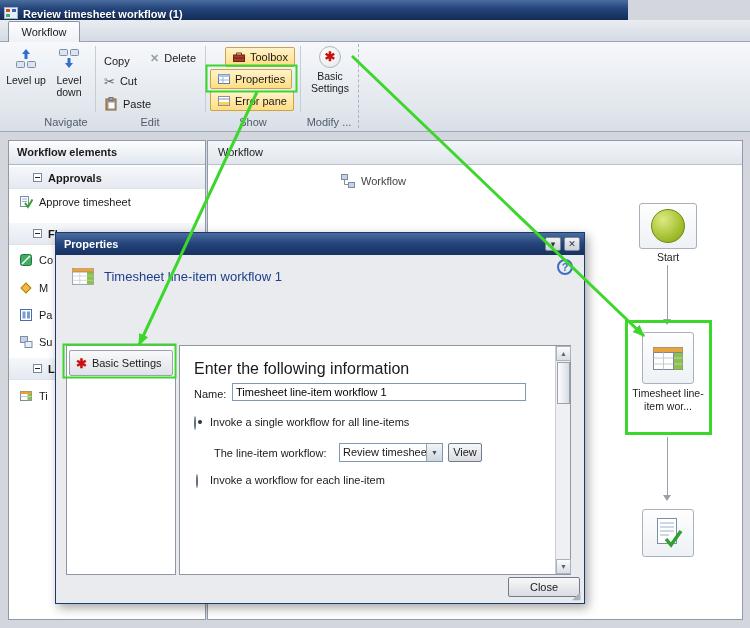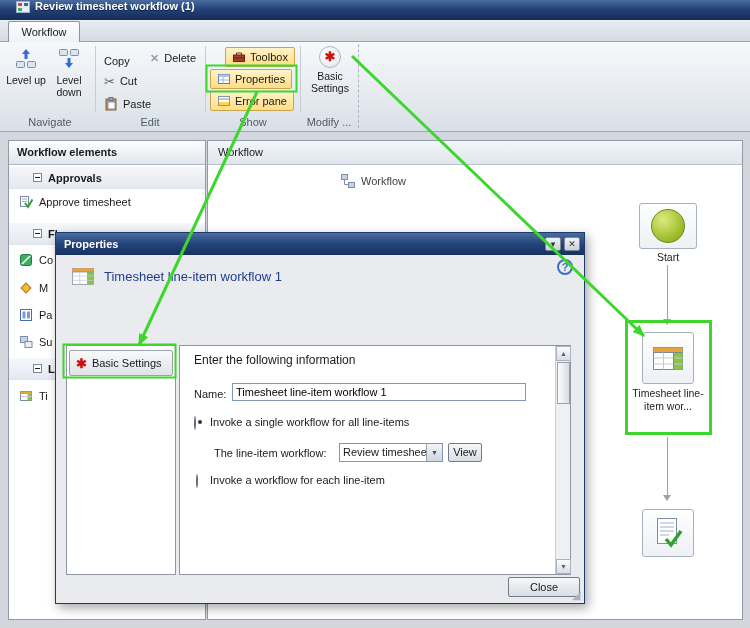--- a/index.html
+++ b/index.html
@@ -1,23 +1,23 @@
 <!DOCTYPE html>
 <html><head>
 <meta charset="utf-8">
 <style>
   * { margin:0; padding:0; box-sizing:border-box; }
   body { font-family:"Liberation Sans", sans-serif; font-size:11px; color:#1a1a1a; background:#fff; }
   .app { position:relative; width:750px; height:628px; overflow:hidden; background:#d3d7dd; }
   .abs { position:absolute; }
 
   
-  .titlebar { left:0; top:0; width:750px; height:20px;
+  .titlebar { left:0; top:0; width:628px; height:20px;
     background:linear-gradient(180deg,#4a6d9e 0%,#24437a 45%,#142c55 100%);
-    display:flex; align-items:flex-start; gap:5px; padding-left:16px; }
+    display:flex; align-items:flex-end; gap:5px; padding-left:4px; }
   .titlebar .ttl { color:#fff; font-weight:bold; text-shadow:0 1px 1px rgba(0,0,0,.55); }
 
   
   .tabstrip { left:0; top:20px; width:750px; height:22px;
     background:linear-gradient(#e9edf2,#d5dbe3); border-bottom:1px solid #98a2b2; }
   .tab { left:8px; top:21px; width:72px; height:21px; text-align:center; line-height:20px;
     background:linear-gradient(#fdfdfe,#eef1f5); border:1px solid #8b95a5; border-bottom:none;
     border-radius:2px 2px 0 0; }
   .ribbon { left:0; top:42px; width:750px; height:90px;
     background:linear-gradient(#f6f8fb,#e3e8ee 70%,#d9dfe7); border-bottom:1px solid #9fa8b5; }
@@ -131,21 +131,21 @@
     <span>Level up</span>
   </div>
   <div class="abs big-btn" style="left:46px;top:46px;width:46px;height:66px;">
     <svg width="26" height="26" viewBox="0 0 26 26">
         <rect x="3.5" y="3.5" width="8" height="6" rx="1" fill="#dce4f0" stroke="#7d8da6"></rect>
         <rect x="14.5" y="3.5" width="8" height="6" rx="1" fill="#dce4f0" stroke="#7d8da6"></rect>
         <path d="M13 22 L9 17 h2.5 v-5 h3 v5 H17 Z" fill="#2f6fd0"></path>
       </svg>
     <span>Level down</span>
   </div>
-  <div class="abs grp-label" style="left:4px;width:92px;">Navigate</div>
+  <div class="abs grp-label" style="left:20px;width:92px;">Navigate</div>
 
   <div class="abs edit-btn" style="left:104px;top:49px;flex-direction:column;">
     <svg width="14" height="14" viewBox="0 0 14 14">
         <rect x="1.5" y="1.5" width="8" height="9" fill="#fff" stroke="#7d8da6"></rect>
         <rect x="4.5" y="3.5" width="8" height="9" fill="#eef3fa" stroke="#7d8da6"></rect>
       </svg>
     <span>Copy</span>
   </div>
   <div class="abs edit-btn" style="left:150px;top:49px;">
     <span class="glyph-del">✕</span>
@@ -331,21 +331,21 @@
     <div class="abs" style="left:48px;top:36px;font-size:13px;color:#1e3f8e;">Timesheet line-item workflow 1</div>
     <span class="abs help-circle" style="left:501px;top:26px;">?</span>
 
     <div class="abs sunken" style="left:10px;top:112px;width:110px;height:230px;"></div>
     <div class="abs nav-btn" style="left:13px;top:117px;width:104px;height:26px;">
       <span class="star">✱</span>
       <span>Basic Settings</span>
     </div>
 
     <div class="abs sunken" style="left:123px;top:112px;width:392px;height:230px;">
-      <div class="abs" style="left:14px;top:7px;font-size:12px;">Enter the following information</div>
+      <div class="abs" style="left:14px;top:14px;font-size:16px;">Enter the following information</div>
 
       <div class="abs" style="left:14px;top:42px;">Name:</div>
       <input class="abs txt-input" style="left: 52px; top: 37px; width: 294px;" value="Timesheet line-item workflow 1">
 
       <span class="abs radio checked" style="left:14px;top:71px;"></span>
       <div class="abs" style="left:30px;top:70px;">Invoke a single workflow for all line-items</div>
 
       <div class="abs" style="left:34px;top:101px;">The line-item workflow:</div>
       <div class="abs combo" style="left:159px;top:97px;width:104px;">
         <span class="val">Review timesheet</span>

